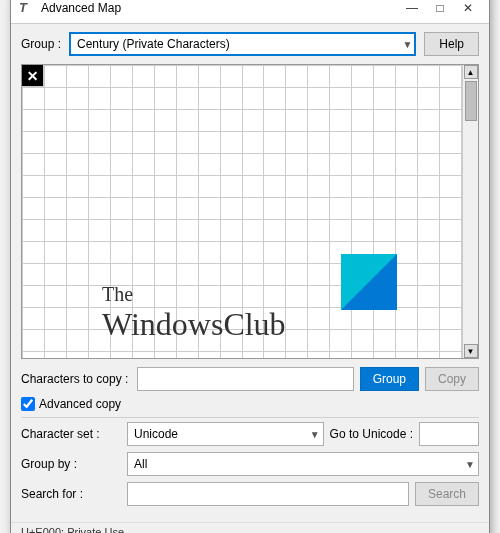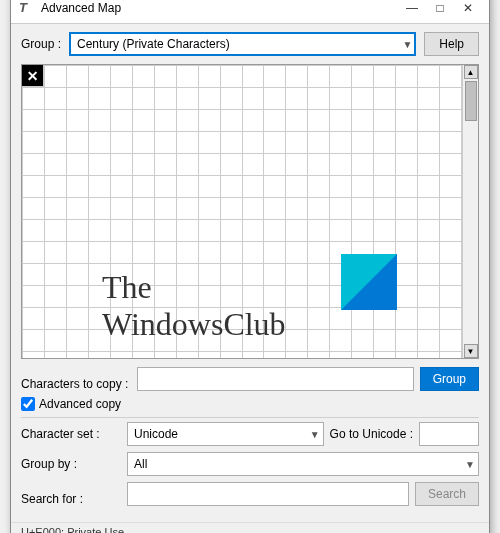--- a/index.html
+++ b/index.html
@@ -113,21 +113,21 @@
       border: 1px solid #999;
       background: #fff;
       margin-bottom: 8px;
       position: relative;
       overflow: hidden;
     }
 
     
     .chars-to-copy-row {
       display: flex;
-      align-items: flex-end;
+      align-items: center;
       gap: 6px;
       margin-bottom: 6px;
     }
     .chars-to-copy-label {
       white-space: nowrap;
       min-width: 110px;
     }
     .chars-to-copy-input {
       flex: 1;
       height: 24px;
@@ -215,21 +215,21 @@
       width: 60px;
       height: 24px;
       border: 1px solid #adadad;
       background: #fff;
       padding: 0 4px;
       font-size: 12px;
     }
 
     .search-row {
       display: flex;
-      align-items: flex-end;
+      align-items: center;
       gap: 6px;
       margin-bottom: 6px;
     }
     .search-label {
       min-width: 100px;
       white-space: nowrap;
     }
     .search-input {
       flex: 1;
       height: 24px;
@@ -620,21 +620,21 @@
               <div style="border-right: 1px solid rgb(204, 204, 204); border-bottom: 1px solid rgb(204, 204, 204); height: 22px; display: flex; align-items: center; justify-content: center; font-size: 10px; cursor: pointer; background: rgb(255, 255, 255);"></div>
               <div style="border-right: 1px solid rgb(204, 204, 204); border-bottom: 1px solid rgb(204, 204, 204); height: 22px; display: flex; align-items: center; justify-content: center; font-size: 10px; cursor: pointer; background: rgb(255, 255, 255);"></div>
               <div style="border-right: 1px solid rgb(204, 204, 204); border-bottom: 1px solid rgb(204, 204, 204); height: 22px; display: flex; align-items: center; justify-content: center; font-size: 10px; cursor: pointer; background: rgb(255, 255, 255);"></div>
               <div style="border-right: 1px solid rgb(204, 204, 204); border-bottom: 1px solid rgb(204, 204, 204); height: 22px; display: flex; align-items: center; justify-content: center; font-size: 10px; cursor: pointer; background: rgb(255, 255, 255);"></div>
               <div style="border-right: 1px solid rgb(204, 204, 204); border-bottom: 1px solid rgb(204, 204, 204); height: 22px; display: flex; align-items: center; justify-content: center; font-size: 10px; cursor: pointer; background: rgb(255, 255, 255);"></div>
               <div style="border-right: 1px solid rgb(204, 204, 204); border-bottom: 1px solid rgb(204, 204, 204); height: 22px; display: flex; align-items: center; justify-content: center; font-size: 10px; cursor: pointer; background: rgb(255, 255, 255);"></div>
             </div>
           </div>
 
         <div style="position:absolute; bottom:15px; left:80px; pointer-events:none; z-index:3;">
-          <div style="font-size:32px; color:#333; font-family:serif; line-height:1.15;">The</div>
+          <div style="font-size:20px; color:#333; font-family:serif; line-height:1.15;">The</div>
           <div style="font-size:32px; color:#333; font-family:serif; line-height:1.15;">WindowsClub</div>
         </div>
 
         <div style="position:absolute; bottom:48px; right:65px; width:56px; height:56px; overflow:hidden; z-index:3; pointer-events:none;">
           <div style="width:56px; height:56px; background:#00bcd4; position:relative;">
 
             <div style="position:absolute; bottom:0; left:0; width:0; height:0; border-left:56px solid transparent; border-bottom:56px solid #0078d4;"></div>
           </div>
         </div>
       </div>
@@ -643,20 +643,21 @@
         <div class="scrollbar-arrow up">▲</div>
         <div class="scrollbar-thumb"></div>
         <div class="scrollbar-arrow down">▼</div>
       </div>
     </div>
 
     <div class="chars-to-copy-row">
       <span class="chars-to-copy-label">Characters to copy :</span>
       <input class="chars-to-copy-input" type="text" style="">
       <button class="select-btn">Group</button>
+      <button class="copy-btn">Copy</button>
     </div>
 
     <div class="advanced-row">
       <label class="checkbox-label">
         <input type="checkbox" checked="" style="">
         <span>Advanced copy</span>
       </label>
     </div>
 
     <div class="divider"></div>

